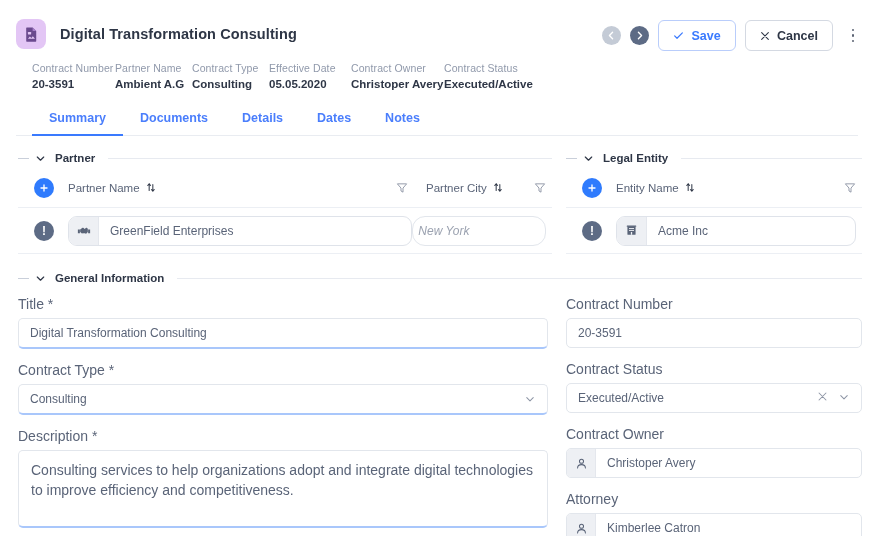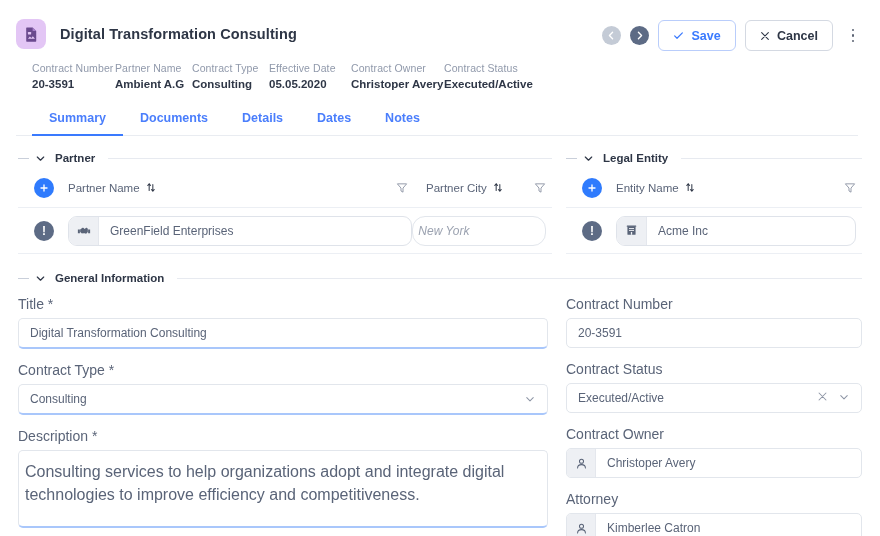--- a/index.html
+++ b/index.html
@@ -172,22 +172,22 @@
     position: relative;
   }
   .input.focus-line { border-bottom: 2px solid #a9c7fb; height: 31px; }
 
   .input-select { justify-content: space-between; }
   .sel-icons { display: flex; align-items: center; gap: 10px; flex: 0 0 auto; }
 
   .textarea {
     width: 100%; height: 78px;
     border: 1px solid #e2e6ec; border-bottom: 2px solid #a9c7fb; border-radius: 5px;
-    background: #fff; padding: 9px 6px;
-    font-size: 16px; color: #5a6478; line-height: 1.45;
+    background: #fff; padding: 9px 12px;
+    font-size: 14px; color: #5a6478; line-height: 1.45;
   }
 
   .input-icon {
     display: flex; align-items: stretch; height: 30px;
     border: 1px solid #e2e6ec; border-radius: 5px; overflow: hidden; background: #fff;
   }
   .ii-box {
     width: 29px; background: #eef0f4; border-right: 1px solid #e4e7ed;
     display:flex; align-items:center; justify-content:center; flex:0 0 auto;
   }

